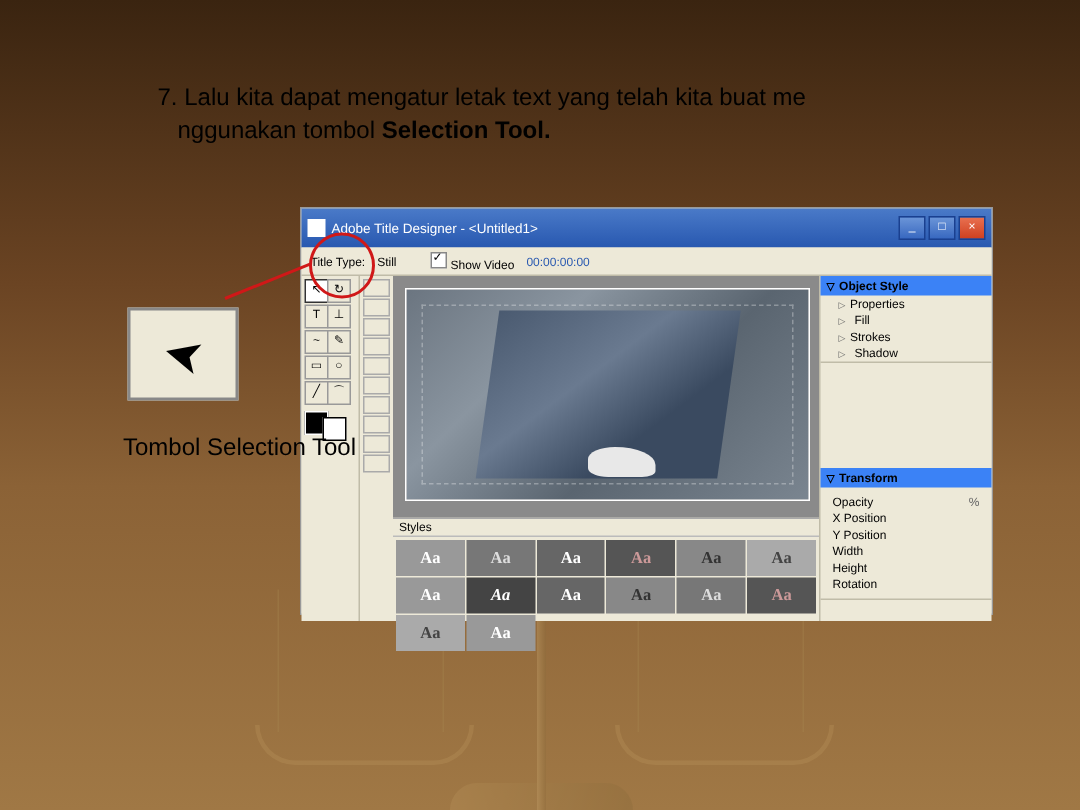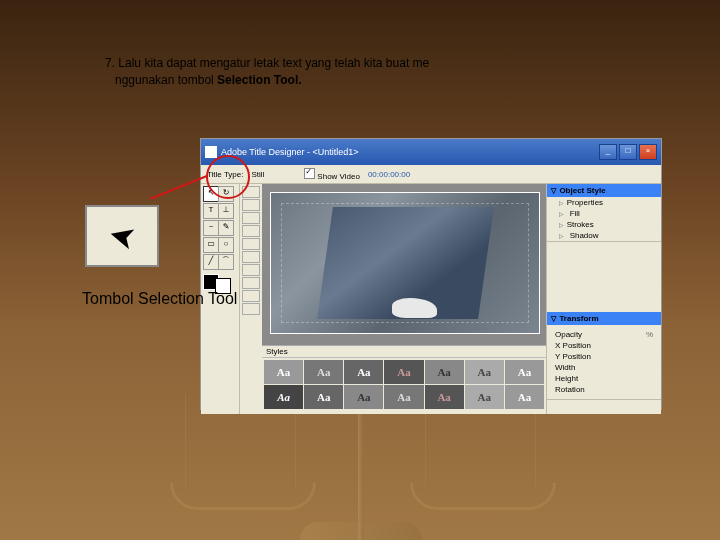--- a/index.html
+++ b/index.html
@@ -1,16 +1,16 @@
 <!DOCTYPE html>
 <html><head>
 <meta charset="utf-8">
 <style>
 body{margin:0;width:720px;height:540px;background:linear-gradient(180deg,#3a2410 0%,#6b4423 35%,#8b6236 60%,#a07845 100%);font-family:Arial,sans-serif;position:relative;overflow:hidden}
-.instruction{position:absolute;left:105px;top:55px;width:500px;color:#000;font-size:12px;line-height:1.4}
+.instruction{position:absolute;left:105px;top:55px;width:500px;color:#000;font-size:16px;line-height:1.4}
 .instruction .bold{font-weight:bold}
 .screenshot{position:absolute;left:200px;top:138px;width:460px;height:270px;background:#ede9d8;border:1px solid #999}
 .titlebar{height:26px;background:linear-gradient(180deg,#4a7ac8 0%,#2858b0 100%);display:flex;align-items:center;padding:0 4px;color:#fff;font-size:9px}
 .titlebar-icon{width:12px;height:12px;background:#fff;margin-right:4px;display:inline-block}
 .win-btns{margin-left:auto;display:flex;gap:2px}
 .win-btn{width:16px;height:14px;background:linear-gradient(180deg,#6b95d8,#3868c0);border:1px solid #1a4090;font-size:8px;text-align:center;line-height:12px;color:#fff}
 .win-btn.close{background:linear-gradient(180deg,#e87050,#d04020)}
 .topbar{height:18px;background:#ede9d8;border-bottom:1px solid #c0bca8;display:flex;align-items:center;padding:0 6px;font-size:8px;gap:8px}
 .topbar .chk{width:9px;height:9px;border:1px solid #888;background:#fff;display:inline-block;margin-right:2px;position:relative}
 .topbar .chk.on:after{content:"✓";position:absolute;font-size:8px;left:0;top:-2px;color:#000}
@@ -24,21 +24,21 @@
 .sw2{position:absolute;width:14px;height:14px;background:#fff;border:1px solid #000;right:0;bottom:0}
 .midcol{width:18px;background:#ede9d8;padding:2px;display:flex;flex-direction:column;gap:1px}
 .midbtn{height:10px;background:#ede9d8;border:1px solid #aaa}
 .canvas{flex:1;background:#8a8a8a;padding:8px;position:relative}
 .frame{width:100%;height:140px;background:linear-gradient(135deg,#6b7580 0%,#8a95a0 30%,#5a6570 60%,#7a8590 100%);border:1px solid #fff;position:relative;overflow:hidden}
 .frame:before{content:"";position:absolute;inset:10px;border:1px dashed rgba(255,255,255,.3)}
 .jeans{position:absolute;width:60%;height:80%;left:20%;top:10%;background:linear-gradient(140deg,#4a5a70 0%,#6a7a90 40%,#3a4a60 70%);transform:skewX(-8deg)}
 .shoe{position:absolute;width:45px;height:20px;background:#e8e8e8;bottom:15px;left:45%;border-radius:40% 60% 20% 30%}
 .styles{height:68px;background:#ede9d8;border-top:1px solid #aaa}
 .styles-hdr{font-size:8px;padding:1px 4px;border-bottom:1px solid #bbb}
-.styles-grid{display:grid;grid-template-columns:repeat(7,1fr);gap:1px;padding:2px}
+.styles-grid{display:grid;grid-template-columns:repeat(6,1fr);gap:1px;padding:2px}
 .style-cell{height:24px;background:#888;display:flex;align-items:center;justify-content:center;font-size:11px;font-weight:bold;font-family:Georgia,serif}
 .sc1{background:#999;color:#fff}.sc2{background:#777;color:#ddd}.sc3{background:#666;color:#fff}.sc4{background:#555;color:#c99}.sc5{background:#888;color:#333}.sc6{background:#aaa;color:#444}.sc7{background:#444;color:#fff;font-style:italic}
 .rightpanel{width:114px;background:#ede9d8;border-left:1px solid #c0bca8;font-size:8px}
 .panel-sec{border-bottom:1px solid #c0bca8}
 .panel-hdr{background:#3b82f6;padding:2px 4px;font-weight:bold;display:flex;align-items:center}
 .panel-hdr:before{content:"▽";font-size:7px;margin-right:3px}
 .panel-sub{padding:1px 4px 1px 12px;display:flex;align-items:center}
 .panel-sub:before{content:"▷";font-size:6px;margin-right:3px;color:#666}
 .xform{padding:4px}
 .xrow{display:flex;justify-content:space-between;padding:1px 4px;}
@@ -83,21 +83,21 @@
     <span>Adobe Title Designer - &lt;Untitled1&gt;</span>
     <div class="win-btns">
       <div class="win-btn">_</div>
       <div class="win-btn">□</div>
       <div class="win-btn close">×</div>
     </div>
   </div>
   <div class="topbar">
     <span>Title Type:</span>
     <span>Still</span>
-    <span style="margin-left:32px"><span class="chk on"></span><span>Show Video</span></span>
+    <span style="margin-left:15px"><span class="chk on"></span><span>Show Video</span></span>
     <span style="color:#2858b0">00:00:00:00</span>
   </div>
   <div class="content">
     <div class="toolcol">
       <div class="toolgrid">
         <div class="tool sel">↖</div>
         <div class="tool">↻</div>
         <div class="tool">T</div>
         <div class="tool">⊥</div>
         <div class="tool">~</div>

